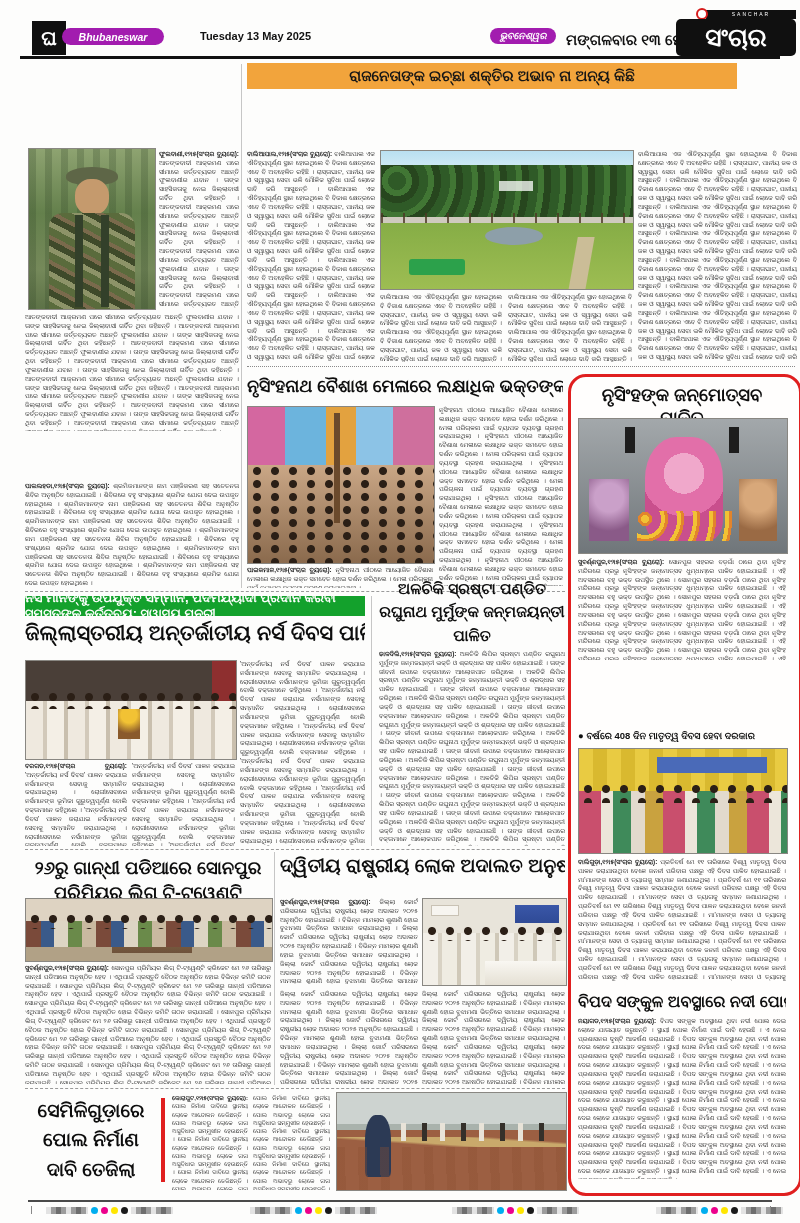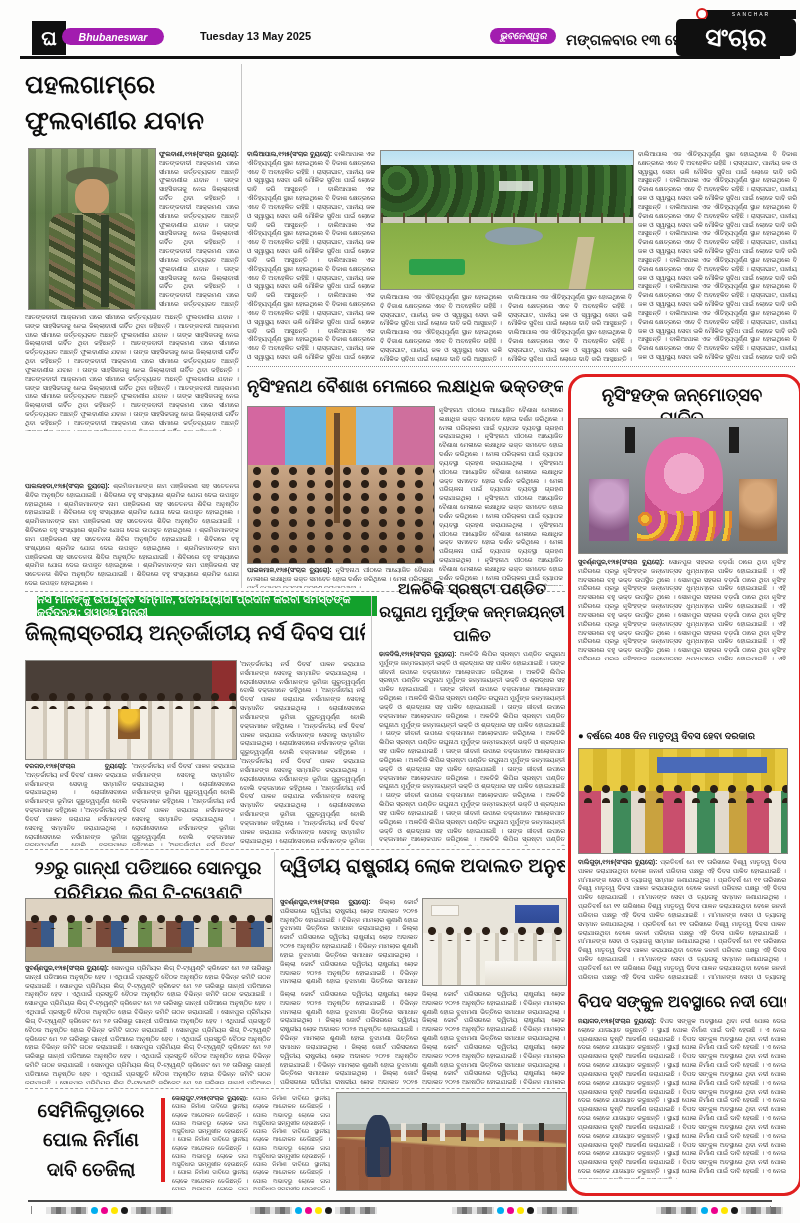--- a/index.html
+++ b/index.html
@@ -14,22 +14,22 @@
   .photo{position:absolute;overflow:hidden;border:1px solid rgba(80,80,80,.55);background:#cfcabe;}
   .photo>div{position:absolute;}
   .rule-h{background:#111;}
   .sep-dot{border-top:1px dotted #8a8a8a;height:0;}
   .sep-dash{border-top:1px dashed #9a9a9a;height:0;}
   .v-rule{width:1px;background:#c6c6c6;}
   .pill{background:#a21caf;color:#fff;border-radius:11px;font-weight:bold;
         display:flex;align-items:center;justify-content:center;font-style:italic;}
   .kicker-orange{background:#F2A43C;color:#161616;font-weight:bold;font-size:15px;
         display:flex;align-items:center;justify-content:center;overflow:hidden;}
-  .kicker-green{background:#13A12C;color:#ffffff;font-weight:bold;font-size:11px;
-        display:flex;align-items:center;justify-content:center;overflow:hidden;margin-left:12px;}
+  .kicker-green{background:#13A12C;color:#ffffff;font-weight:bold;font-size:13px;
+        display:flex;align-items:center;justify-content:center;overflow:hidden;}
   .redbox{border:3px solid #E01F1F;border-radius:18px;background:#fffefd;}
   .redbar{background:#E01F1F;}
   
   .reg{position:absolute;top:1207px;display:flex;align-items:center;gap:3px;}
   .reg .gb{width:42px;height:7px;
      background:repeating-linear-gradient(90deg,#e3e3e3 0 5px,#9c9c9c 5px 10px,#6e6e6e 10px 15px,#9c9c9c 15px 20px);}
   .reg i{width:7px;height:7px;border-radius:50%;display:block;}
   .dc{background:#00AEEF;} .dm{background:#EC008C;} .dy{background:#FFE600;} .dk{background:#1a1a1a;}
   .tick{width:1px;height:8px;background:#888;}
   
@@ -47,21 +47,20 @@
   <div class="ab" style="left:176px;top:30px;font-size:11px;font-weight:bold;margin-left:24px;">Tuesday 13 May 2025</div>
   <div class="ab pill" style="left:490px;top:28px;width:66px;height:16px;font-size:9.5px;">ଭୁବନେଶ୍ୱର</div>
   <div class="ab" style="left:566px;top:31px;font-size:15px;font-weight:bold;">ମଙ୍ଗଳବାର ୧୩ ମେ ୨୦୨୫</div>
   <div class="ab" style="left:706px;top:10px;width:90px;height:9px;background:#101010;color:#fff;
        font-size:5px;letter-spacing:2px;text-align:center;line-height:9px;">SANCHAR</div>
   <div class="ab" style="left:696px;top:8px;width:8px;height:8px;border:2px solid #D61C1C;border-radius:50%;background:#fff;"></div>
   <div class="ab" style="left:676px;top:19px;width:120px;height:37px;background:#101010;border-radius:5px;
        color:#fff;display:flex;align-items:center;justify-content:center;font-size:25px;font-weight:bold;">ସଂଚାର</div>
   <div class="ab rule-h" style="left:20px;top:56px;width:760px;height:3px;"></div>
 
-  <div class="ab hl" style="left:25px;top:66px;width:216px;font-size:25px;line-height:1.45;">ପହଲଗାମ୍‌ରେ ଫୁଲବାଣୀର ଯବାନ</div>
 
   <div class="photo" style="left:28px;top:148px;width:126px;height:160px;">
     <div style="inset:0;background:linear-gradient(180deg,#8ea371 0%,#64804c 40%,#75895a 75%,#5d7247 100%);"></div>
     <div style="left:0;top:0;width:100%;height:100%;background:repeating-linear-gradient(90deg,rgba(50,70,40,.25) 0 7px,rgba(0,0,0,0) 7px 16px);"></div>
     <div style="left:37px;top:18px;width:52px;height:18px;border-radius:50% 50% 40% 40%;background:#5e6647;"></div>
     <div style="left:46px;top:30px;width:34px;height:36px;border-radius:45%;background:#c59a6d;"></div>
     <div style="left:20px;top:64px;width:86px;height:96px;border-radius:14px 14px 0 0;
          background:repeating-linear-gradient(28deg,#5a6b3c 0 7px,#8d9368 7px 12px,#3f4a2a 12px 18px,#7a6a4c 18px 22px);"></div>
     <div style="left:46px;top:66px;width:8px;height:92px;background:#33402a;"></div>
     <div style="left:72px;top:66px;width:8px;height:92px;background:#33402a;"></div>
@@ -73,20 +72,21 @@
   </div>
   <div class="ab body-txt" style="left:25px;top:313px;width:214px;height:118px;">ଆତଙ୍କବାଦୀ ଆକ୍ରମଣ ପରେ ସୀମାରେ କର୍ତ୍ତବ୍ୟରତ ଅଛନ୍ତି ଫୁଲବାଣୀର ଯବାନ । ତାଙ୍କ ସାହସିକତାକୁ ନେଇ ଜିଲ୍ଲାବାସୀ ଗର୍ବିତ ଥିବା କହିଛନ୍ତି । ଆତଙ୍କବାଦୀ ଆକ୍ରମଣ ପରେ ସୀମାରେ କର୍ତ୍ତବ୍ୟରତ ଅଛନ୍ତି ଫୁଲବାଣୀର ଯବାନ । ତାଙ୍କ ସାହସିକତାକୁ ନେଇ ଜିଲ୍ଲାବାସୀ ଗର୍ବିତ ଥିବା କହିଛନ୍ତି । ଆତଙ୍କବାଦୀ ଆକ୍ରମଣ ପରେ ସୀମାରେ କର୍ତ୍ତବ୍ୟରତ ଅଛନ୍ତି ଫୁଲବାଣୀର ଯବାନ । ତାଙ୍କ ସାହସିକତାକୁ ନେଇ ଜିଲ୍ଲାବାସୀ ଗର୍ବିତ ଥିବା କହିଛନ୍ତି । ଆତଙ୍କବାଦୀ ଆକ୍ରମଣ ପରେ ସୀମାରେ କର୍ତ୍ତବ୍ୟରତ ଅଛନ୍ତି ଫୁଲବାଣୀର ଯବାନ । ତାଙ୍କ ସାହସିକତାକୁ ନେଇ ଜିଲ୍ଲାବାସୀ ଗର୍ବିତ ଥିବା କହିଛନ୍ତି । ଆତଙ୍କବାଦୀ ଆକ୍ରମଣ ପରେ ସୀମାରେ କର୍ତ୍ତବ୍ୟରତ ଅଛନ୍ତି ଫୁଲବାଣୀର ଯବାନ । ତାଙ୍କ ସାହସିକତାକୁ ନେଇ ଜିଲ୍ଲାବାସୀ ଗର୍ବିତ ଥିବା କହିଛନ୍ତି । ଆତଙ୍କବାଦୀ ଆକ୍ରମଣ ପରେ ସୀମାରେ କର୍ତ୍ତବ୍ୟରତ ଅଛନ୍ତି ଫୁଲବାଣୀର ଯବାନ । ତାଙ୍କ ସାହସିକତାକୁ ନେଇ ଜିଲ୍ଲାବାସୀ ଗର୍ବିତ ଥିବା କହିଛନ୍ତି । ଆତଙ୍କବାଦୀ ଆକ୍ରମଣ ପରେ ସୀମାରେ କର୍ତ୍ତବ୍ୟରତ ଅଛନ୍ତି ଫୁଲବାଣୀର ଯବାନ । ତାଙ୍କ ସାହସିକତାକୁ ନେଇ ଜିଲ୍ଲାବାସୀ ଗର୍ବିତ ଥିବା କହିଛନ୍ତି । ଆତଙ୍କବାଦୀ ଆକ୍ରମଣ ପରେ ସୀମାରେ କର୍ତ୍ତବ୍ୟରତ ଅଛନ୍ତି ଫୁଲବାଣୀର ଯବାନ । ତାଙ୍କ ସାହସିକତାକୁ ନେଇ ଜିଲ୍ଲାବାସୀ ଗର୍ବିତ ଥିବା କହିଛନ୍ତି ।</div>
 
   <div class="ab body-txt" style="left:25px;top:482px;width:214px;height:104px;">
     <span class="byl">ପାଲଲହଡା,୧୨ା୫(ସଂଚାର ବ୍ୟୁରୋ):</span>
     <span>ଶ୍ରମିକମାନଙ୍କ ନାମ ପଞ୍ଜିକରଣ ସହ ସଚେତନତା ଶିବିର ଅନୁଷ୍ଠିତ ହୋଇଯାଇଛି । ଶିବିରରେ ବହୁ ସଂଖ୍ୟାରେ ଶ୍ରମିକ ଯୋଗ ଦେଇ ଉପକୃତ ହୋଇଥିଲେ । ଶ୍ରମିକମାନଙ୍କ ନାମ ପଞ୍ଜିକରଣ ସହ ସଚେତନତା ଶିବିର ଅନୁଷ୍ଠିତ ହୋଇଯାଇଛି । ଶିବିରରେ ବହୁ ସଂଖ୍ୟାରେ ଶ୍ରମିକ ଯୋଗ ଦେଇ ଉପକୃତ ହୋଇଥିଲେ । ଶ୍ରମିକମାନଙ୍କ ନାମ ପଞ୍ଜିକରଣ ସହ ସଚେତନତା ଶିବିର ଅନୁଷ୍ଠିତ ହୋଇଯାଇଛି । ଶିବିରରେ ବହୁ ସଂଖ୍ୟାରେ ଶ୍ରମିକ ଯୋଗ ଦେଇ ଉପକୃତ ହୋଇଥିଲେ । ଶ୍ରମିକମାନଙ୍କ ନାମ ପଞ୍ଜିକରଣ ସହ ସଚେତନତା ଶିବିର ଅନୁଷ୍ଠିତ ହୋଇଯାଇଛି । ଶିବିରରେ ବହୁ ସଂଖ୍ୟାରେ ଶ୍ରମିକ ଯୋଗ ଦେଇ ଉପକୃତ ହୋଇଥିଲେ । ଶ୍ରମିକମାନଙ୍କ ନାମ ପଞ୍ଜିକରଣ ସହ ସଚେତନତା ଶିବିର ଅନୁଷ୍ଠିତ ହୋଇଯାଇଛି । ଶିବିରରେ ବହୁ ସଂଖ୍ୟାରେ ଶ୍ରମିକ ଯୋଗ ଦେଇ ଉପକୃତ ହୋଇଥିଲେ । ଶ୍ରମିକମାନଙ୍କ ନାମ ପଞ୍ଜିକରଣ ସହ ସଚେତନତା ଶିବିର ଅନୁଷ୍ଠିତ ହୋଇଯାଇଛି । ଶିବିରରେ ବହୁ ସଂଖ୍ୟାରେ ଶ୍ରମିକ ଯୋଗ ଦେଇ ଉପକୃତ ହୋଇଥିଲେ ।</span>
   </div>
 
   <div class="ab v-rule" style="left:241px;top:64px;height:524px;"></div>
 
+  <div class="ab kicker-orange" style="left:247px;top:63px;width:490px;height:26px;">ରାଜନେତାଙ୍କ ଇଚ୍ଛା ଶକ୍ତିର ଅଭାବ ନା ଅନ୍ୟ କିଛି</div>
 
   <div class="ab body-txt" style="left:247px;top:150px;width:128px;height:212px;">
     <span class="byl">ବାଲିଆପାଲ,୧୨ା୫(ସଂଚାର ବ୍ୟୁରୋ):</span>
     <span>ବାଲିଆପାଲ ଏକ ଐତିହ୍ୟପୂର୍ଣ୍ଣ ସ୍ଥାନ ହୋଇଥିଲେ ବି ବିକାଶ କ୍ଷେତ୍ରରେ ଏବେ ବି ଅବହେଳିତ ରହିଛି । ରାସ୍ତାଘାଟ, ପାନୀୟ ଜଳ ଓ ସ୍ୱାସ୍ଥ୍ୟ ସେବା ଭଳି ମୌଳିକ ସୁବିଧା ପାଇଁ ଲୋକେ ଦାବି କରି ଆସୁଛନ୍ତି । ବାଲିଆପାଲ ଏକ ଐତିହ୍ୟପୂର୍ଣ୍ଣ ସ୍ଥାନ ହୋଇଥିଲେ ବି ବିକାଶ କ୍ଷେତ୍ରରେ ଏବେ ବି ଅବହେଳିତ ରହିଛି । ରାସ୍ତାଘାଟ, ପାନୀୟ ଜଳ ଓ ସ୍ୱାସ୍ଥ୍ୟ ସେବା ଭଳି ମୌଳିକ ସୁବିଧା ପାଇଁ ଲୋକେ ଦାବି କରି ଆସୁଛନ୍ତି । ବାଲିଆପାଲ ଏକ ଐତିହ୍ୟପୂର୍ଣ୍ଣ ସ୍ଥାନ ହୋଇଥିଲେ ବି ବିକାଶ କ୍ଷେତ୍ରରେ ଏବେ ବି ଅବହେଳିତ ରହିଛି । ରାସ୍ତାଘାଟ, ପାନୀୟ ଜଳ ଓ ସ୍ୱାସ୍ଥ୍ୟ ସେବା ଭଳି ମୌଳିକ ସୁବିଧା ପାଇଁ ଲୋକେ ଦାବି କରି ଆସୁଛନ୍ତି । ବାଲିଆପାଲ ଏକ ଐତିହ୍ୟପୂର୍ଣ୍ଣ ସ୍ଥାନ ହୋଇଥିଲେ ବି ବିକାଶ କ୍ଷେତ୍ରରେ ଏବେ ବି ଅବହେଳିତ ରହିଛି । ରାସ୍ତାଘାଟ, ପାନୀୟ ଜଳ ଓ ସ୍ୱାସ୍ଥ୍ୟ ସେବା ଭଳି ମୌଳିକ ସୁବିଧା ପାଇଁ ଲୋକେ ଦାବି କରି ଆସୁଛନ୍ତି । ବାଲିଆପାଲ ଏକ ଐତିହ୍ୟପୂର୍ଣ୍ଣ ସ୍ଥାନ ହୋଇଥିଲେ ବି ବିକାଶ କ୍ଷେତ୍ରରେ ଏବେ ବି ଅବହେଳିତ ରହିଛି । ରାସ୍ତାଘାଟ, ପାନୀୟ ଜଳ ଓ ସ୍ୱାସ୍ଥ୍ୟ ସେବା ଭଳି ମୌଳିକ ସୁବିଧା ପାଇଁ ଲୋକେ ଦାବି କରି ଆସୁଛନ୍ତି । ବାଲିଆପାଲ ଏକ ଐତିହ୍ୟପୂର୍ଣ୍ଣ ସ୍ଥାନ ହୋଇଥିଲେ ବି ବିକାଶ କ୍ଷେତ୍ରରେ ଏବେ ବି ଅବହେଳିତ ରହିଛି । ରାସ୍ତାଘାଟ, ପାନୀୟ ଜଳ ଓ ସ୍ୱାସ୍ଥ୍ୟ ସେବା ଭଳି ମୌଳିକ ସୁବିଧା ପାଇଁ ଲୋକେ ଦାବି କରି ଆସୁଛନ୍ତି । ବାଲିଆପାଲ ଏକ ଐତିହ୍ୟପୂର୍ଣ୍ଣ ସ୍ଥାନ ହୋଇଥିଲେ ବି ବିକାଶ କ୍ଷେତ୍ରରେ ଏବେ ବି ଅବହେଳିତ ରହିଛି । ରାସ୍ତାଘାଟ, ପାନୀୟ ଜଳ ଓ ସ୍ୱାସ୍ଥ୍ୟ ସେବା ଭଳି ମୌଳିକ ସୁବିଧା ପାଇଁ ଲୋକେ ଦାବି କରି ଆସୁଛନ୍ତି ।</span>
   </div>
 
   <div class="photo" style="left:380px;top:150px;width:252px;height:138px;">
     <div style="left:0;top:0;width:100%;height:26px;background:linear-gradient(180deg,#b9e0f1,#ddeff7);"></div>
     <div style="left:0;top:14px;width:100%;height:52px;
          background:repeating-radial-gradient(circle at 16px 16px,#2f5a27 0 9px,#417634 9px 15px,#27461e 15px 22px);"></div>

